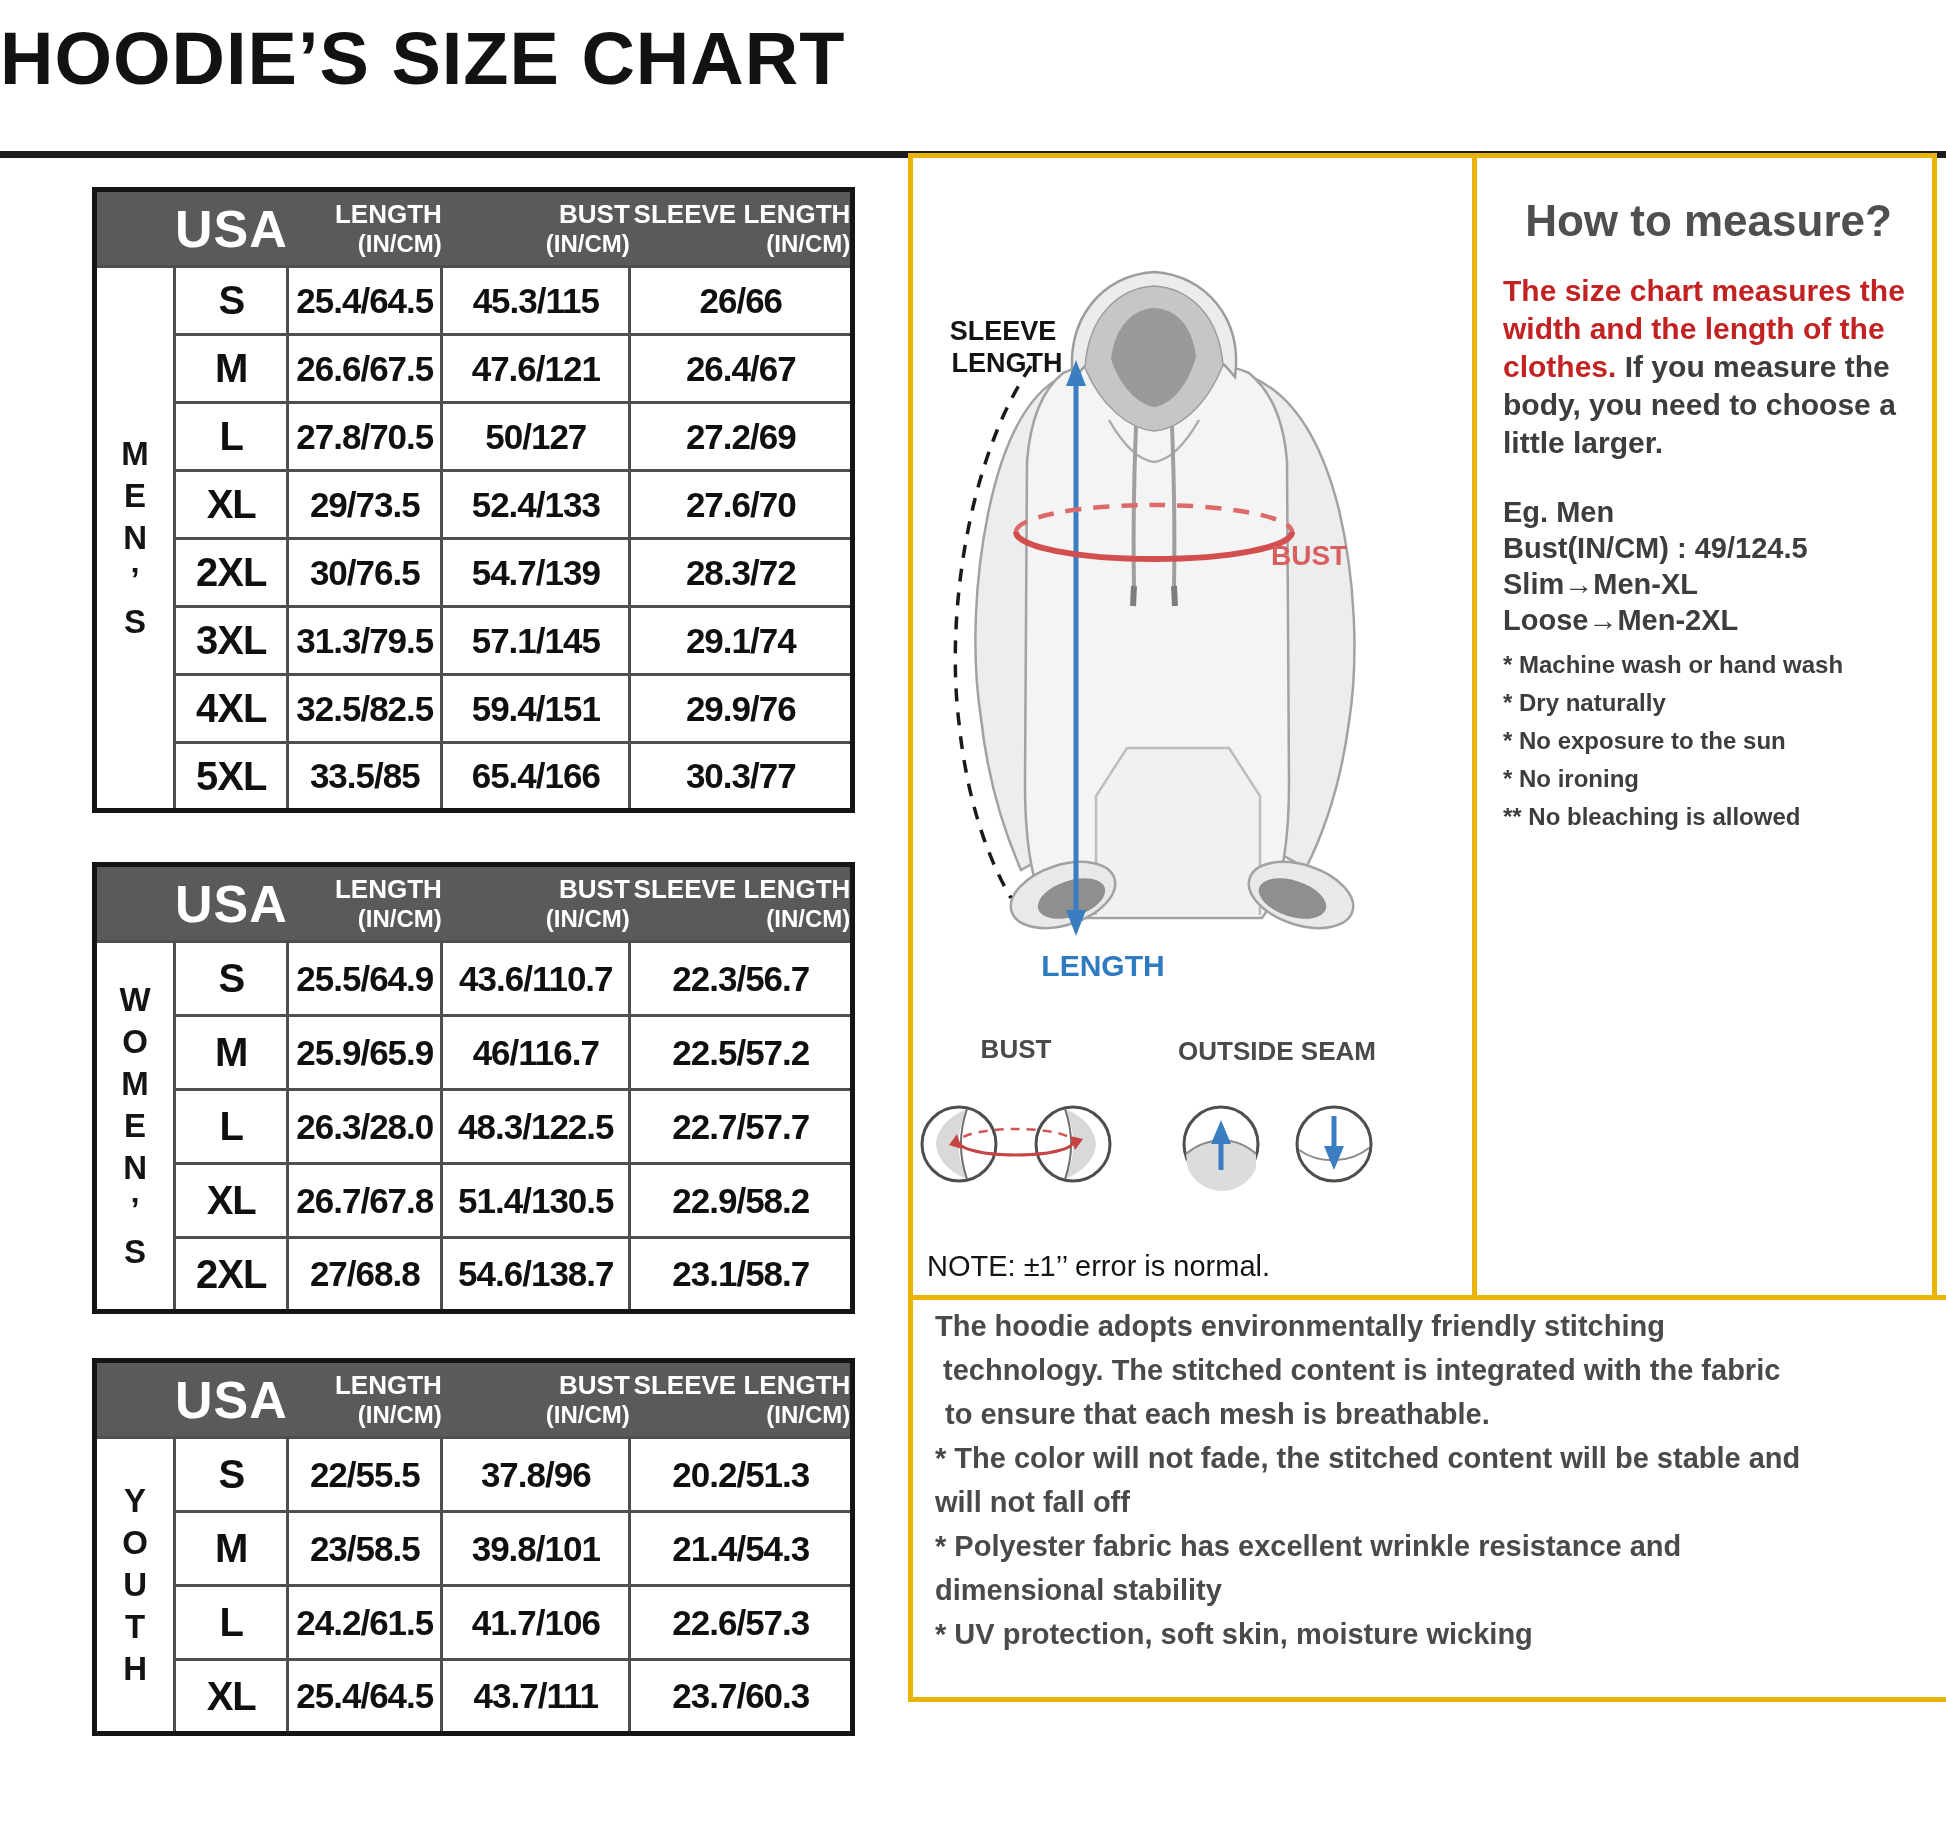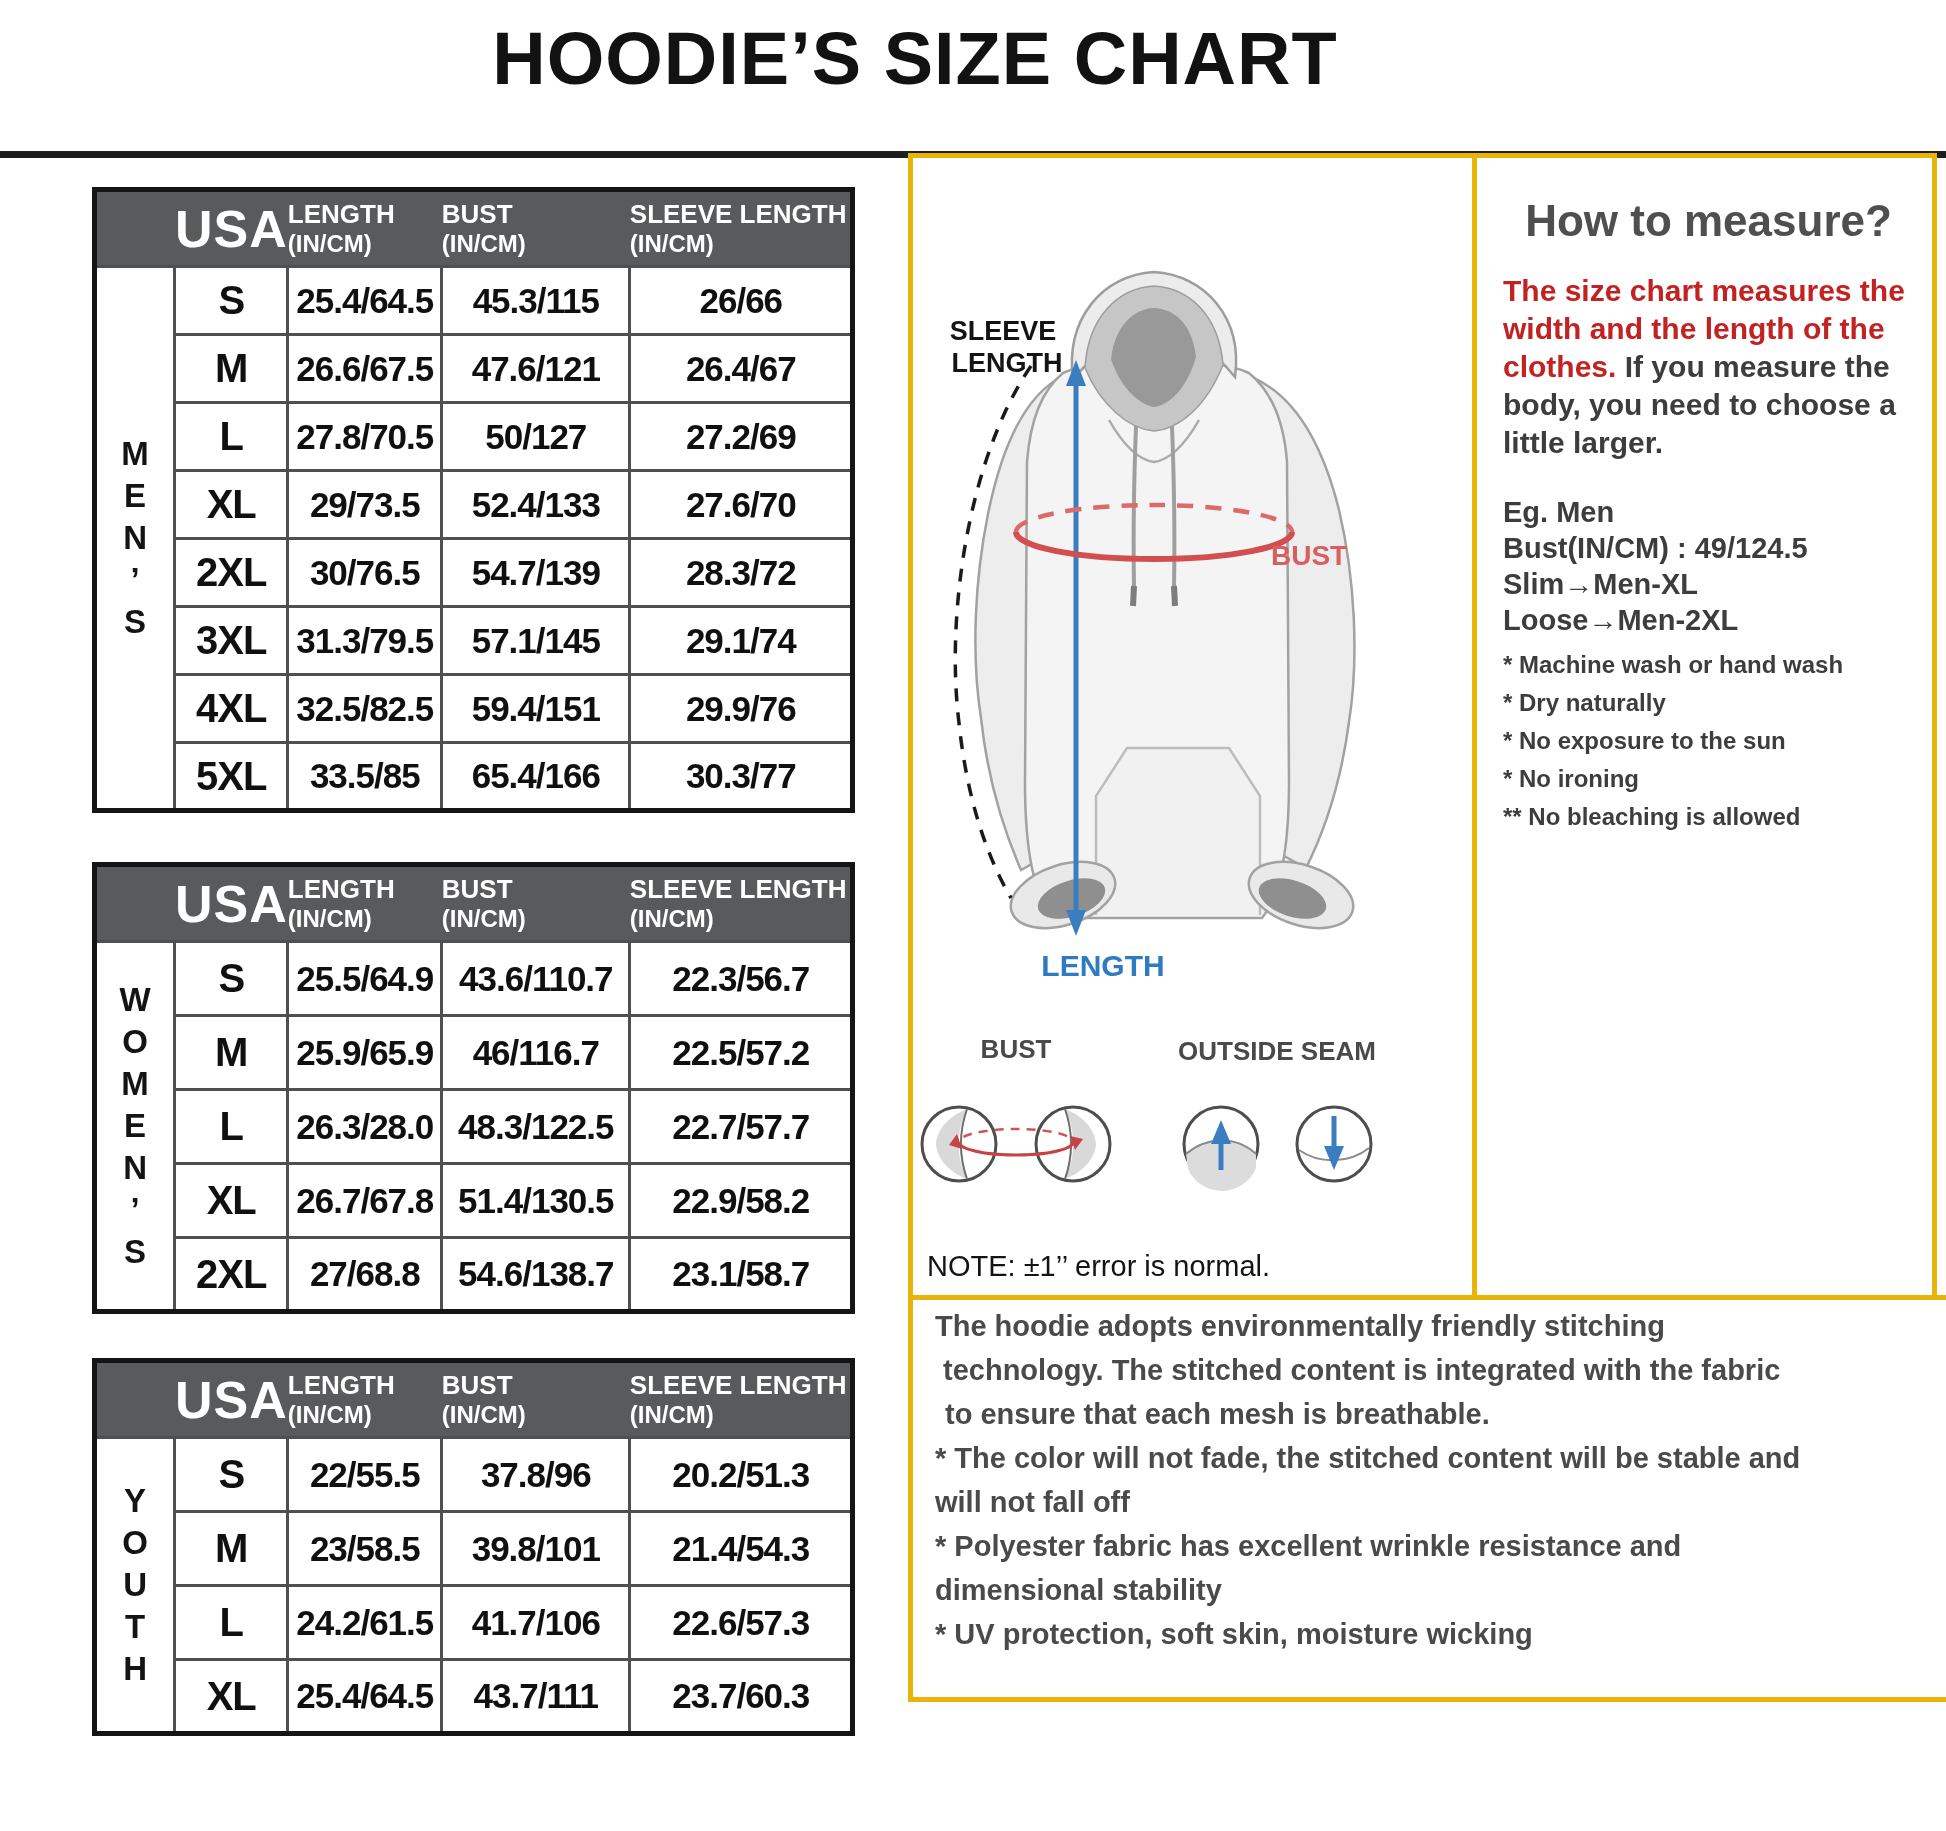--- a/index.html
+++ b/index.html
@@ -1,29 +1,29 @@
 <!DOCTYPE html>
 <html><head>
 <meta charset="utf-8">
 <style>
   html,body{margin:0;padding:0;background:#fff;}
   .page{position:relative;width:1946px;height:1831px;background:#fff;
         font-family:"Liberation Sans",sans-serif;overflow:hidden;}
 
   
-  .title{position:absolute;top:16px;left:0;width:1830px;text-align:center;
+  .title{position:absolute;top:16px;left:0;width:1830px;
          font-size:74px;font-weight:bold;color:#121212;letter-spacing:1px;}
   .toprule{position:absolute;top:151px;left:0;width:1946px;height:7px;background:#1d1d1d;}
 
   
   table.sizes{position:absolute;left:92px;border-collapse:collapse;table-layout:fixed;
               border:5px solid #151515;background:#fff;}
   .t-men{top:187px;} .t-women{top:862px;} .t-youth{top:1358px;}
   .sizes td{border:3px solid #4f4f4f;text-align:center;vertical-align:middle;padding:0;color:#101010;}
-  .sizes thead th{background:#595a5c;color:#fff;border:0;height:73px;text-align:left;
+  .sizes thead th{background:#595a5c;color:#fff;border:0;height:73px;text-align:right;
                   vertical-align:middle;padding:0;}
   .sizes th.usa{font-size:52px;font-weight:bold;padding-left:78px;letter-spacing:1px;}
   .sizes .cl{font-size:26px;font-weight:bold;line-height:1.15;}
   .sizes .cs{font-size:24px;font-weight:600;line-height:1.15;}
   .t-men tbody tr{height:68px;} .t-women tbody tr{height:74px;} .t-youth tbody tr{height:74px;}
   .gwrap{display:flex;flex-direction:column;align-items:center;justify-content:center;
          font-size:33px;font-weight:bold;line-height:1.27;color:#141414;}
   td.sz{font-size:40px;font-weight:bold;letter-spacing:-1px;}
   td.val{font-size:35px;font-weight:bold;letter-spacing:-1px;}
 

